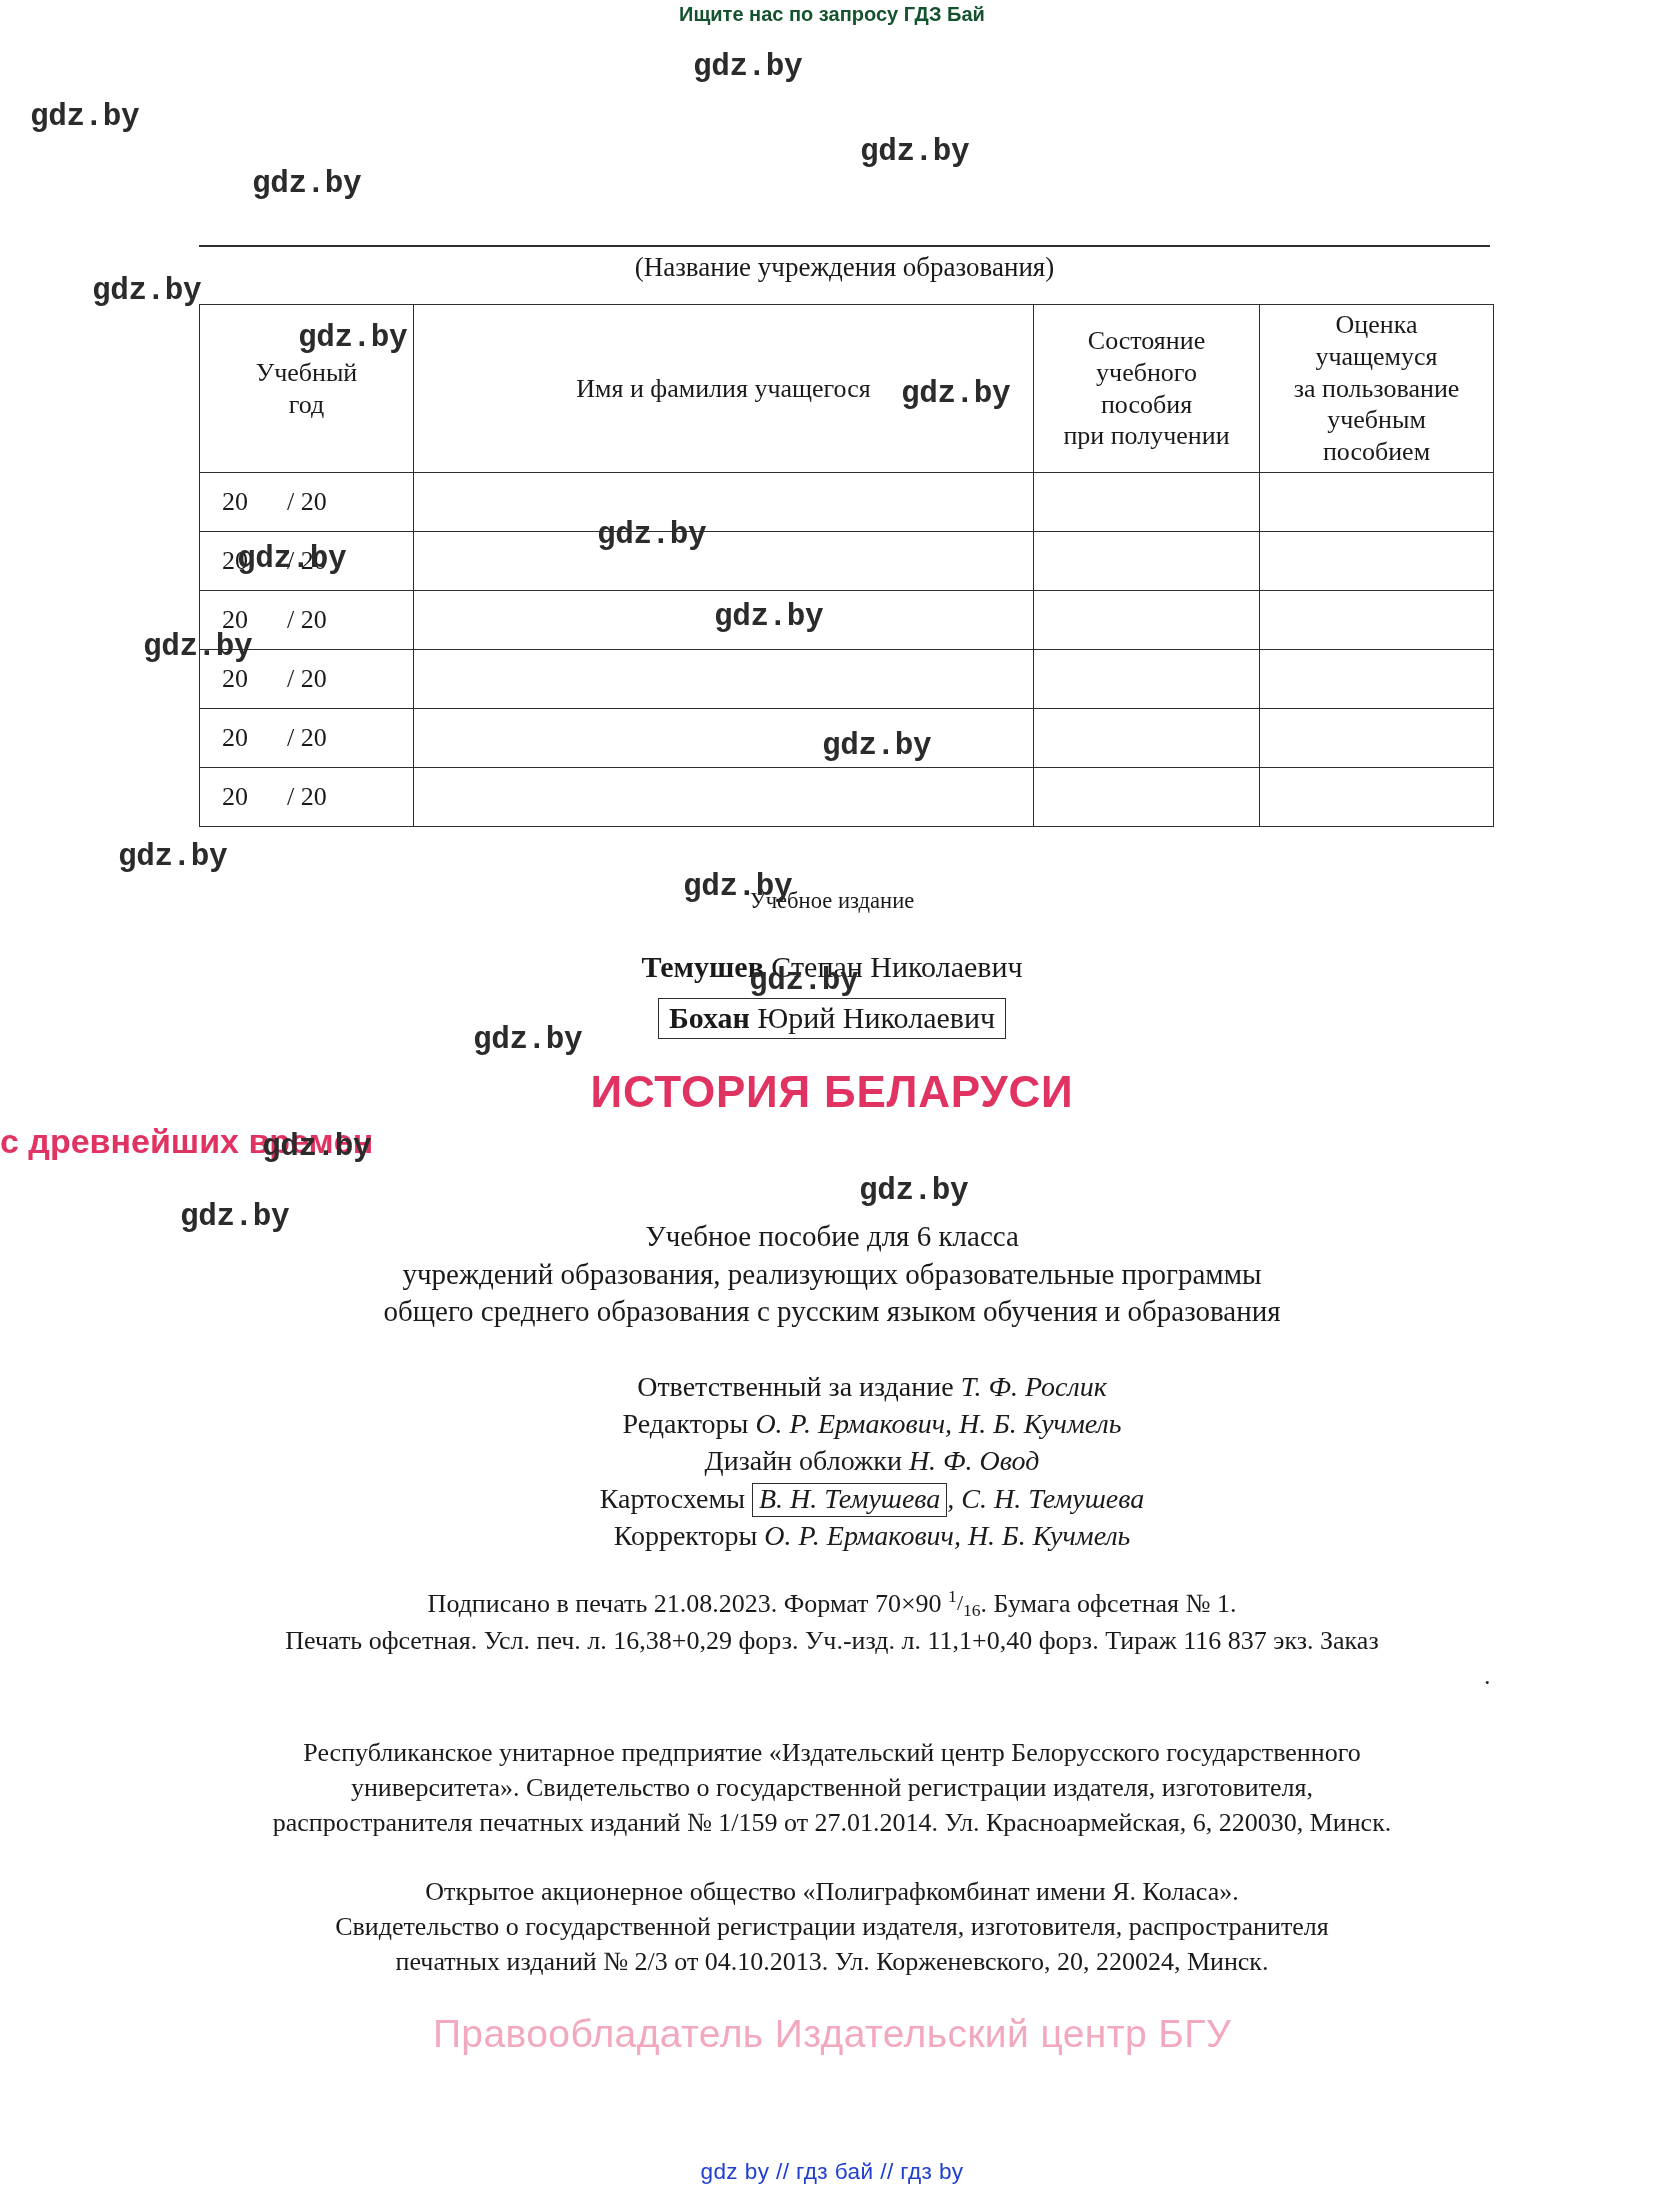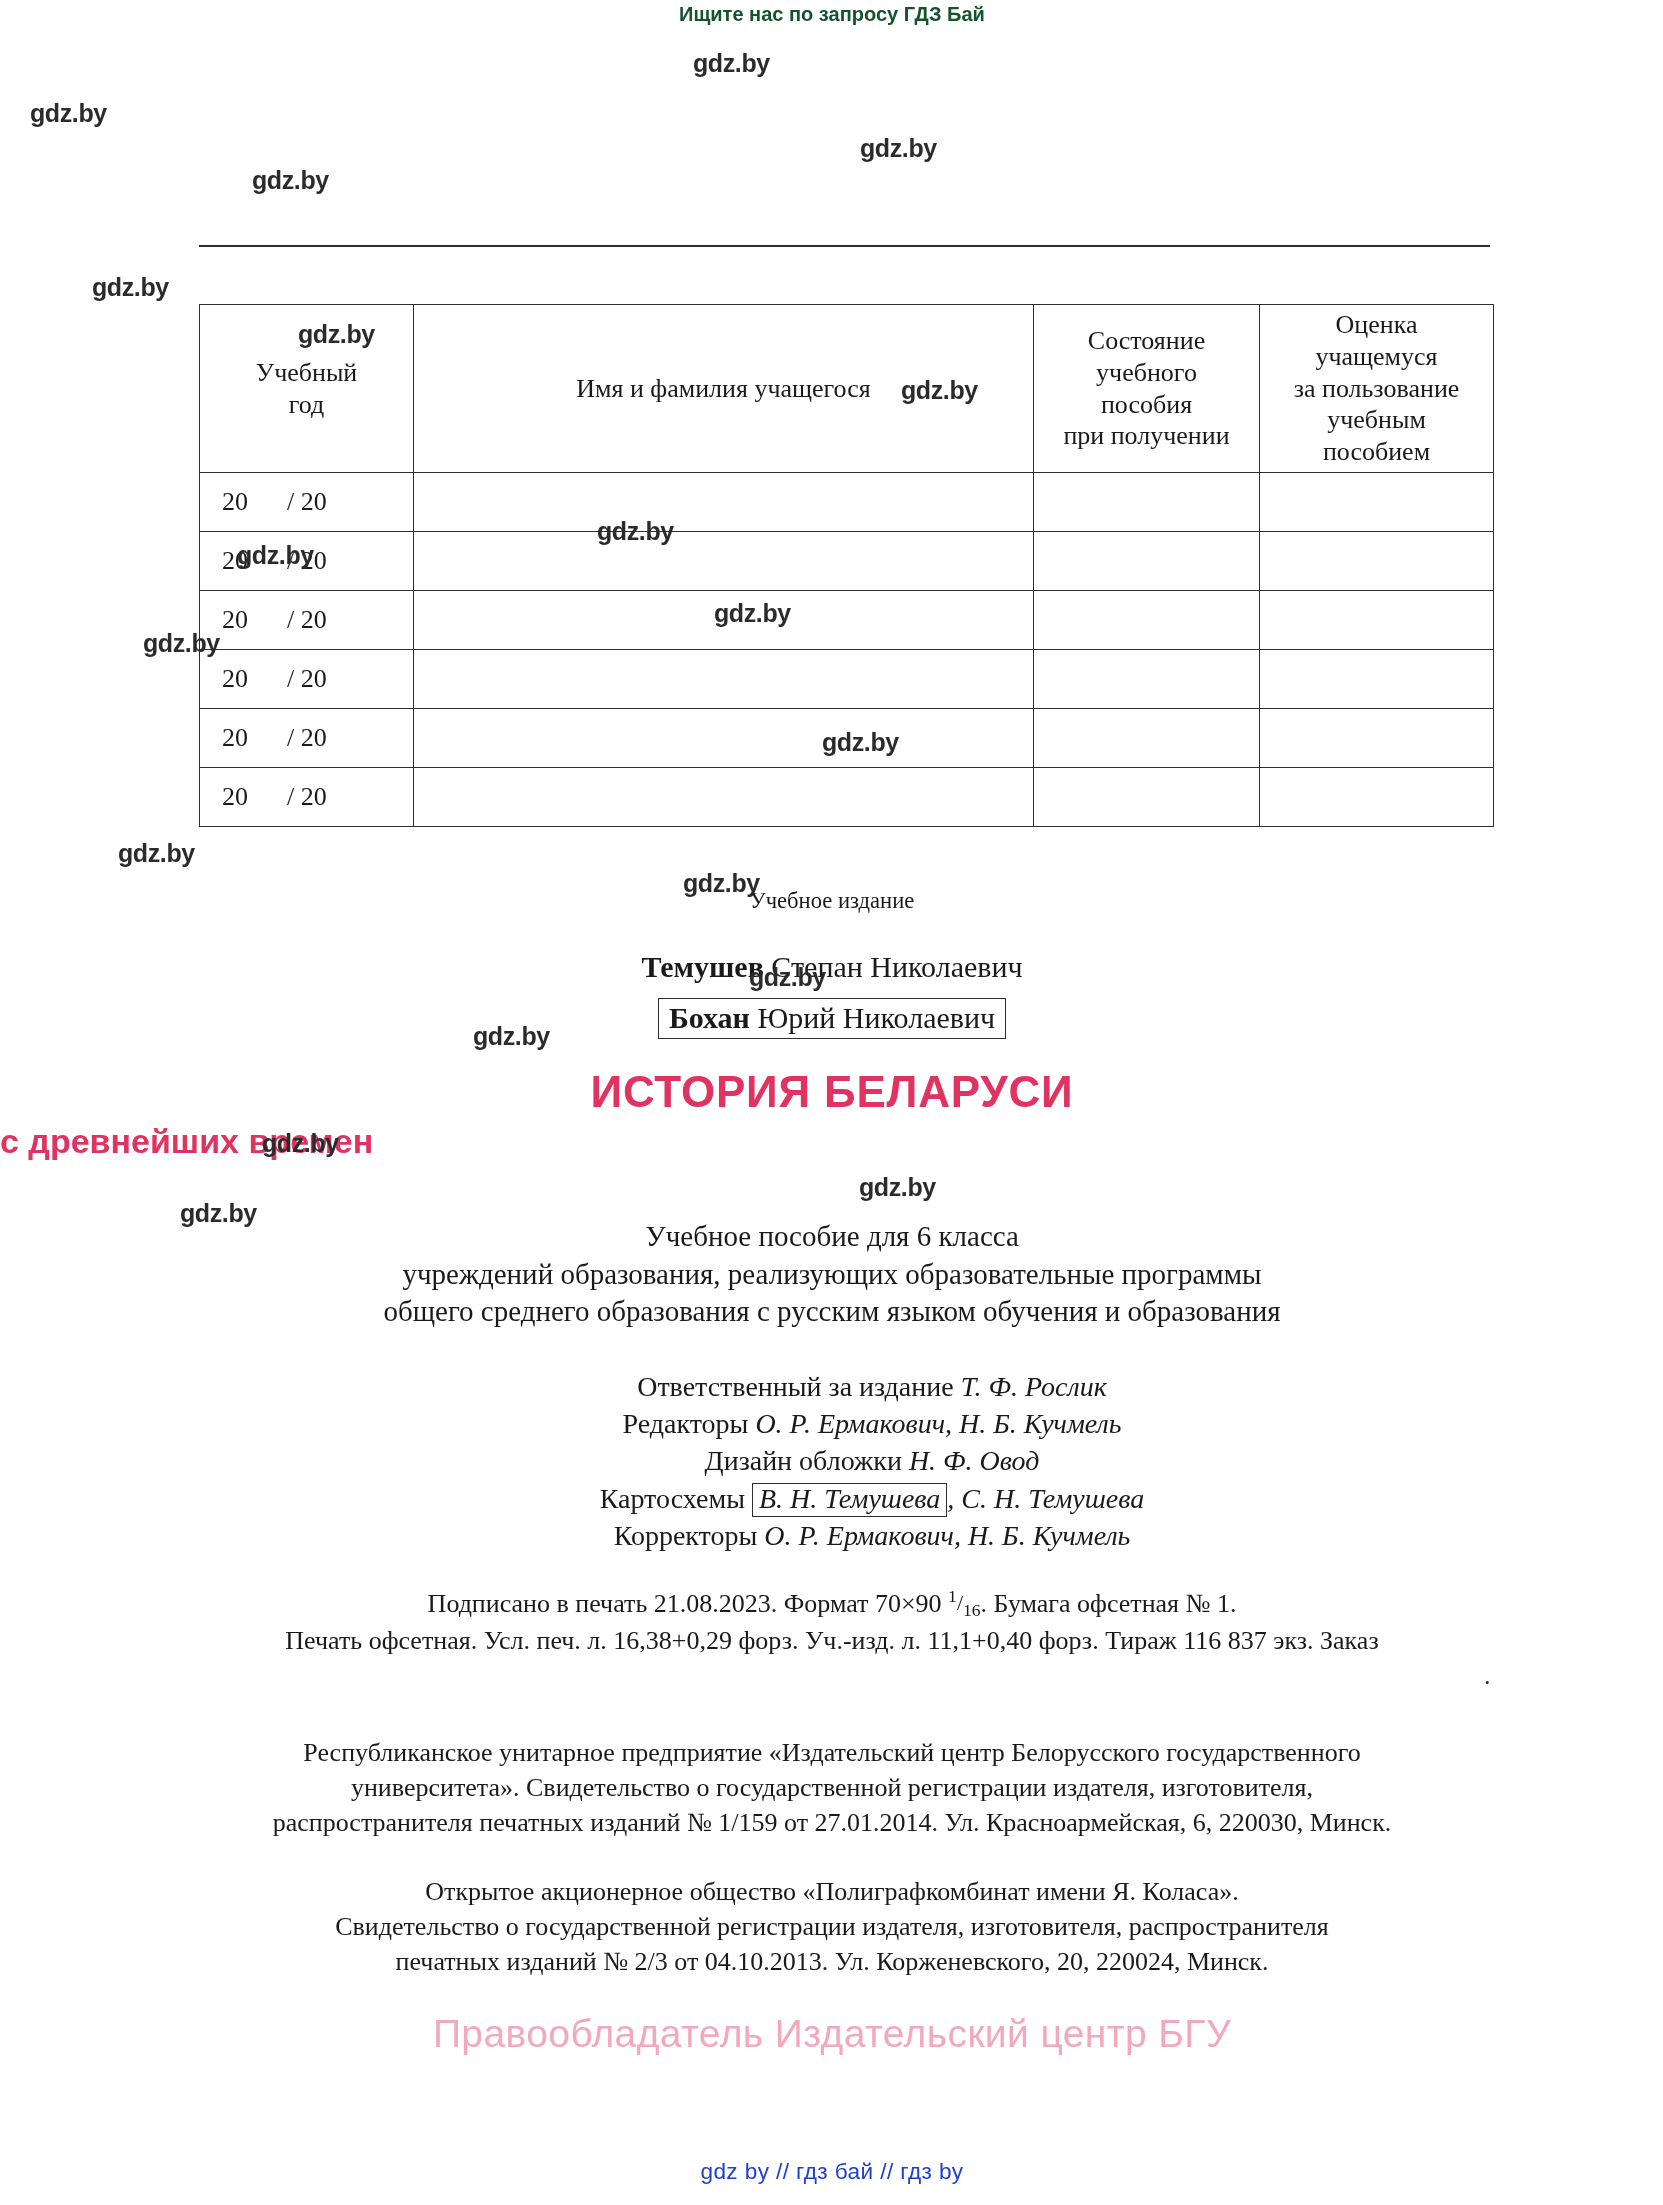--- a/index.html
+++ b/index.html
@@ -17,21 +17,21 @@
   
   .wm {
     position: absolute;
     font-family: "Liberation Sans", "DejaVu Sans", sans-serif;
     font-weight: 700;
     color: #2b2b2b;
     white-space: nowrap;
     letter-spacing: -0.4px;
     pointer-events: none;
   }
-  .wm-sm { font-size: 25px; }
+  .wm-sm { font-size: 31px; font-family: Liberation Mono, monospace; }
 
   .banner-top {
     position: absolute;
     top: 3.4px;
     left: 0;
     width: 100%;
     text-align: center;
     font-family: "Liberation Sans", "DejaVu Sans", sans-serif;
     font-weight: 700;
     font-size: 20px;
@@ -239,20 +239,21 @@
   }
 </style>
 </head>
 <body>
 
 <div class="banner-top">Ищите нас по запросу ГДЗ Бай</div>
 
 <div class="page">
 
   <div class="inst-rule"></div>
+  <div class="inst-caption">(Название учреждения образования)</div>
 
   <table class="book-table">
     <thead>
       <tr>
         <th class="col-year">
           <span>Учебный</span><br>
           <span>год</span>
         </th>
         <th class="col-name">Имя и фамилия учащегося</th>
         <th class="col-state">

